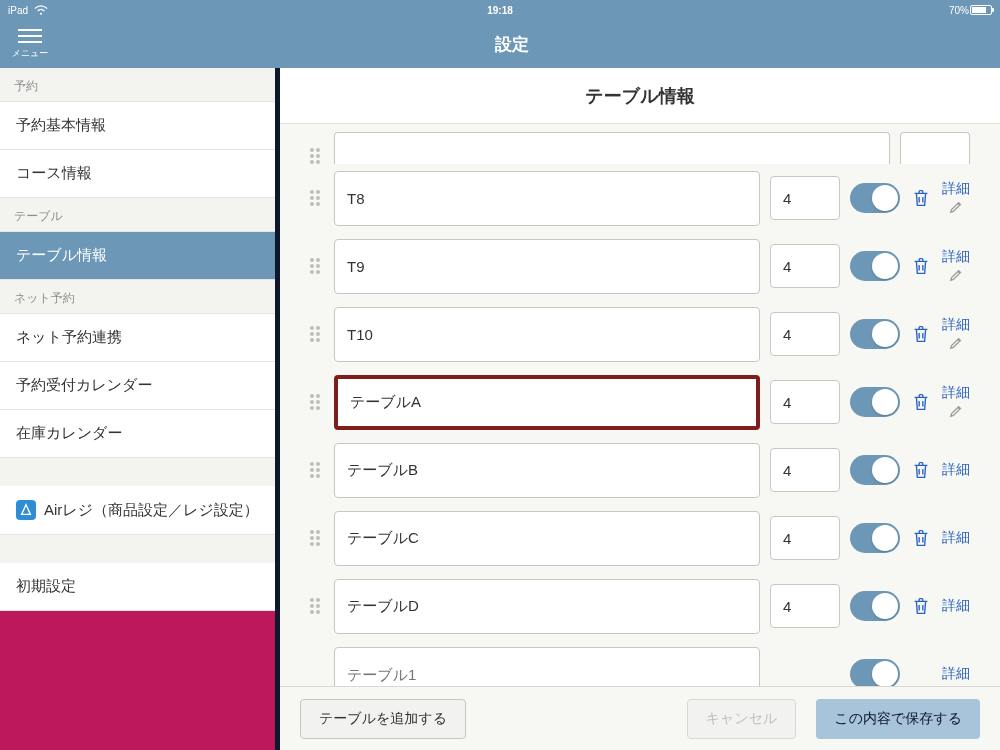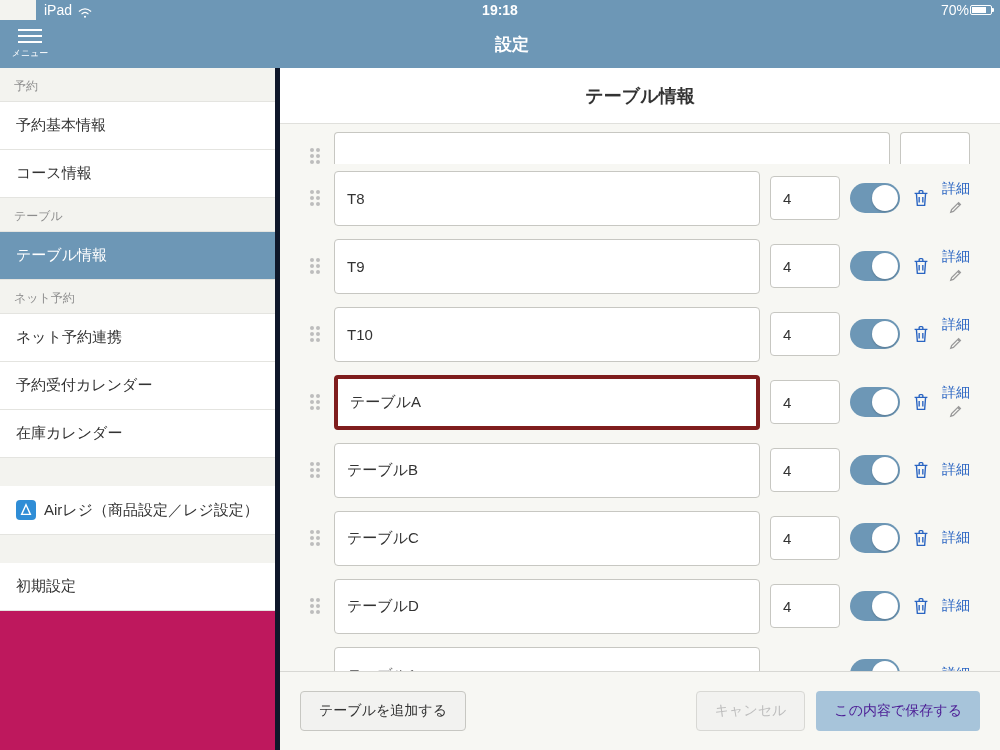--- a/index.html
+++ b/index.html
@@ -1,17 +1,17 @@
 <!DOCTYPE html>
 <html><head>
 <meta charset="utf-8">
 <style>
 * { margin:0; padding:0; box-sizing:border-box; font-family:-apple-system,"Hiragino Sans","Hiragino Kaku Gothic ProN",Meiryo,sans-serif; }
 html,body{width:1000px;height:750px;overflow:hidden;background:#f3f3ef;}
-.statusbar{height:20px;background:#6d97b6;color:#fff;font-size:14px;display:flex;align-items:center;padding:0 8px;justify-content:space-between;margin-left:36px;}
+.statusbar{height:20px;background:#6d97b6;color:#fff;font-size:10px;display:flex;align-items:center;padding:0 8px;justify-content:space-between;}
 .statusbar .center{position:absolute;left:50%;transform:translateX(-50%);font-weight:600;}
 .statusbar .right{display:flex;gap:1px;align-items:center;}
 .wifi-icon{display:inline-block;width:14px;height:10px;}
 .battery-icon{display:inline-block;width:22px;height:10px;border:1px solid #fff;border-radius:2px;position:relative;}
 .battery-icon::after{content:"";position:absolute;right:-3px;top:2px;width:2px;height:4px;background:#fff;border-radius:0 1px 1px 0;}
 .battery-icon::before{content:"";position:absolute;left:1px;top:1px;width:14px;height:6px;background:#fff;}
 .header{height:48px;background:#6d97b6;color:#fff;display:flex;align-items:center;justify-content:center;position:relative;}
 .header .title{font-size:17px;font-weight:600;margin-left:24px;}
 .menu-btn{position:absolute;left:0;top:0;width:60px;height:48px;display:flex;flex-direction:column;align-items:center;justify-content:center;gap:2px;cursor:pointer;}
 .menu-btn .bars{display:flex;flex-direction:column;gap:4px;}
@@ -36,26 +36,26 @@
 .name-input.placeholder{color:#bdbdbd;}
 .cap-input{width:70px;height:44px;border:1px solid #c7c7c2;border-radius:4px;padding:0 12px;font-size:15px;background:#fff;color:#333;text-align:left;}
 .toggle{width:50px;height:30px;background:#6d97b6;border-radius:15px;position:relative;cursor:pointer;flex-shrink:0;}
 .toggle .knob{position:absolute;right:2px;top:2px;width:26px;height:26px;background:#fff;border-radius:50%;box-shadow:0 1px 2px rgba(0,0,0,0.2);}
 .trash{width:22px;height:22px;cursor:pointer;flex-shrink:0;}
 .trash svg{width:100%;height:100%;stroke:#2964c2;fill:none;stroke-width:1.5;}
 .detail{color:#2964c2;font-size:14px;cursor:pointer;display:flex;align-items:center;gap:2px;white-space:nowrap;flex-shrink:0;flex-direction:column;}
 .detail svg{width:14px;height:14px;stroke:#9a9a9a;fill:none;stroke-width:1.5;}
 .row.partial{height:40px;align-items:flex-end;overflow:hidden;}
 .row.partial .name-input,.row.partial .cap-input{height:32px;border-bottom:none;border-radius:4px 4px 0 0;}
-.footer{height:79px;border-top:1px solid #d8d8d4;background:#f7f7f3;display:flex;align-items:center;padding:0 20px;gap:11px;}
+.footer{height:64px;border-top:1px solid #d8d8d4;background:#f7f7f3;display:flex;align-items:center;padding:0 20px;gap:20px;}
 .btn{height:40px;padding:0 18px;border-radius:4px;font-size:14px;cursor:pointer;display:flex;align-items:center;}
 .btn-add{background:#f2f2f0;border:1px solid #c7c7c2;color:#333;}
 .spacer{flex:1;}
 .btn-cancel{background:#f2f2f0;border:1px solid #d8d8d4;color:#bdbdbd;}
-.btn-save{background:#a7c4da;border:none;color:#4c1d95;}
+.btn-save{background:#a7c4da;border:none;color:#0f172a;}
 .no-trash{width:22px;flex-shrink:0;}
 </style>
 </head>
 <body>
 
 <div class="statusbar">
   <div style="display:flex;gap:6px;align-items:center;">
     <span>iPad</span>
     <span class="wifi-icon">
       <svg viewBox="0 0 16 12">

